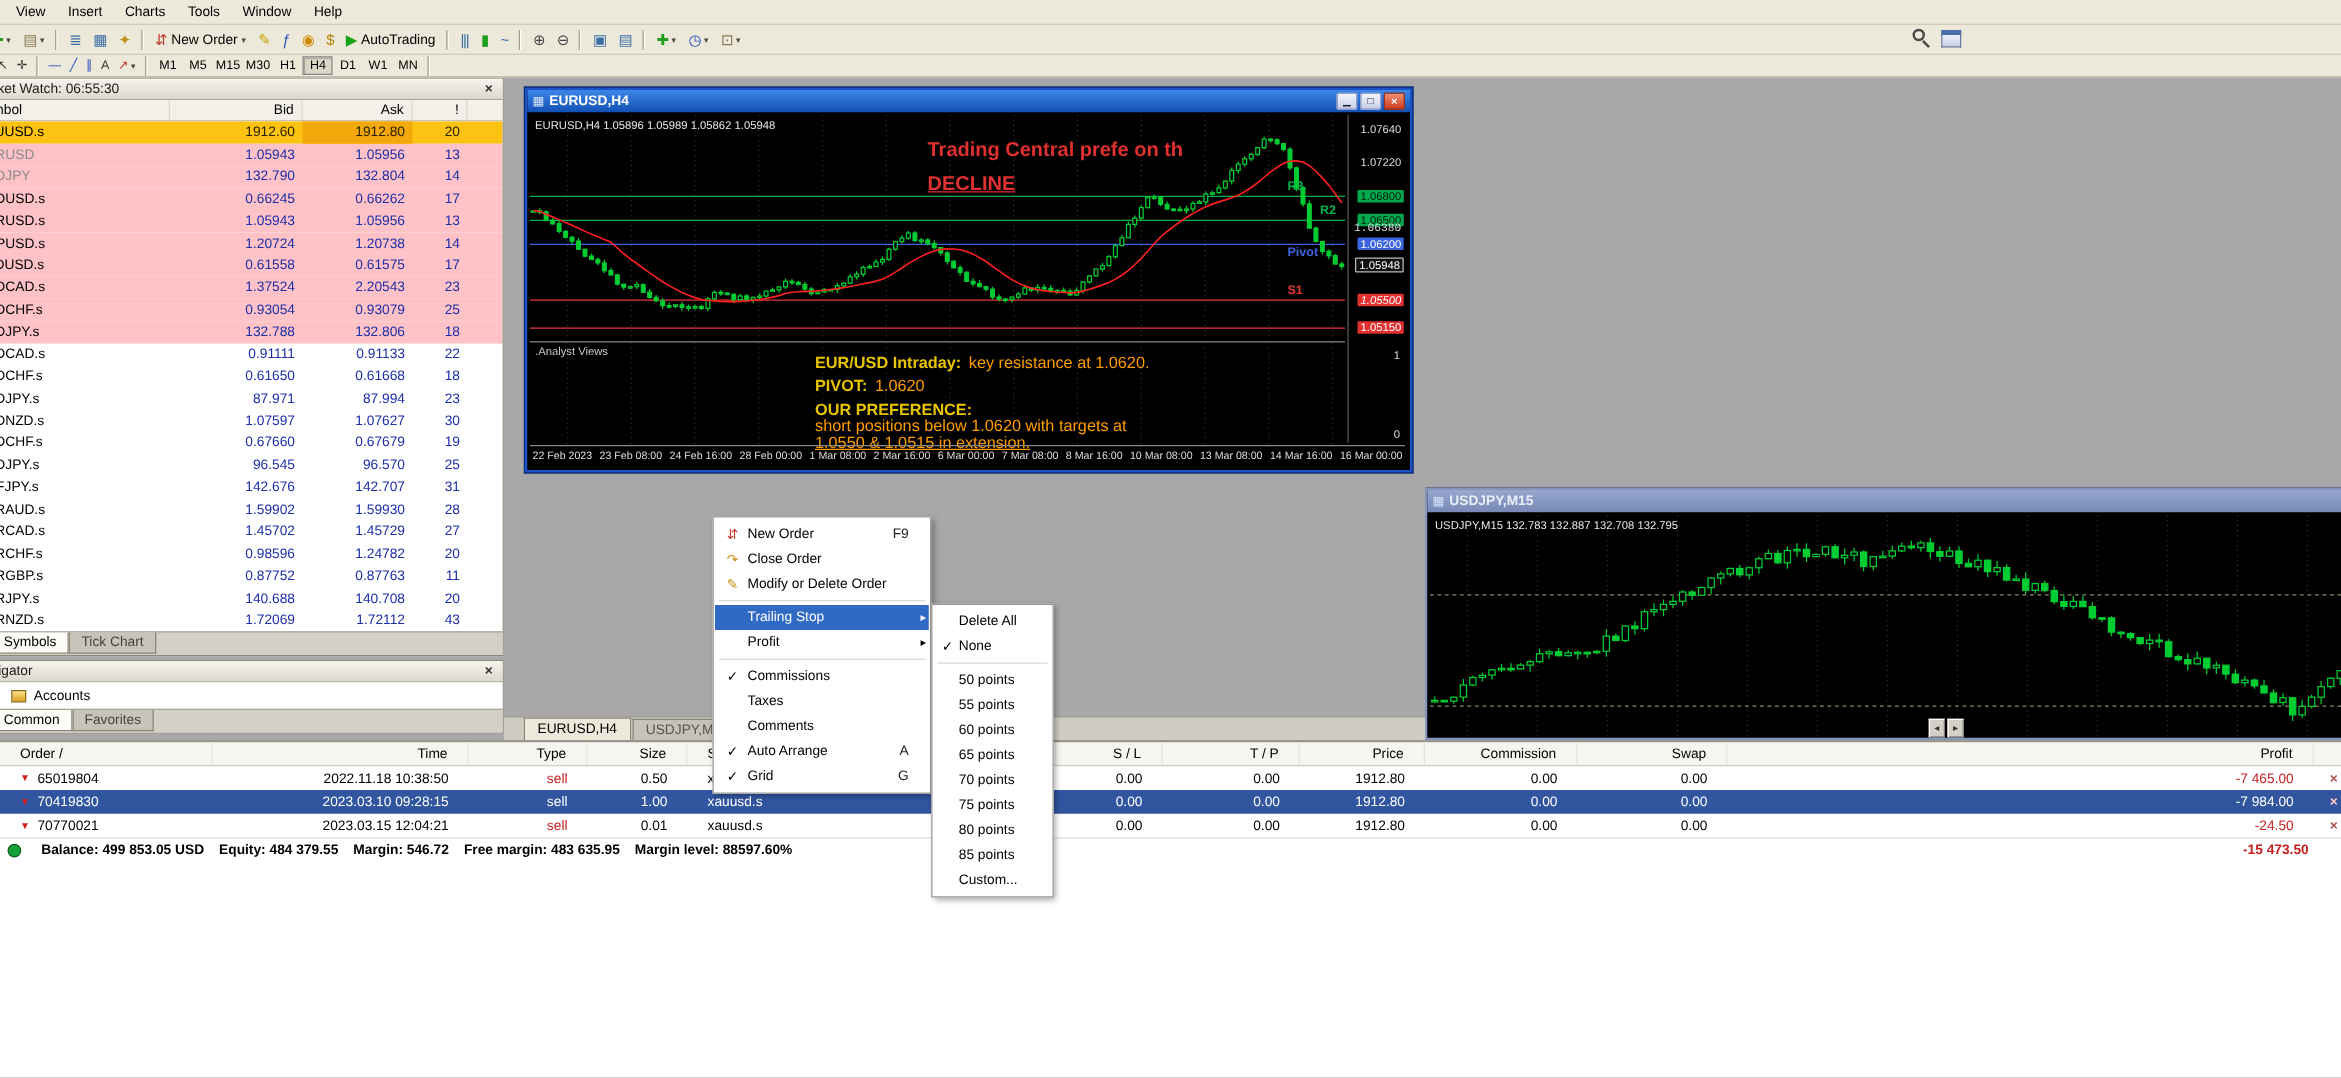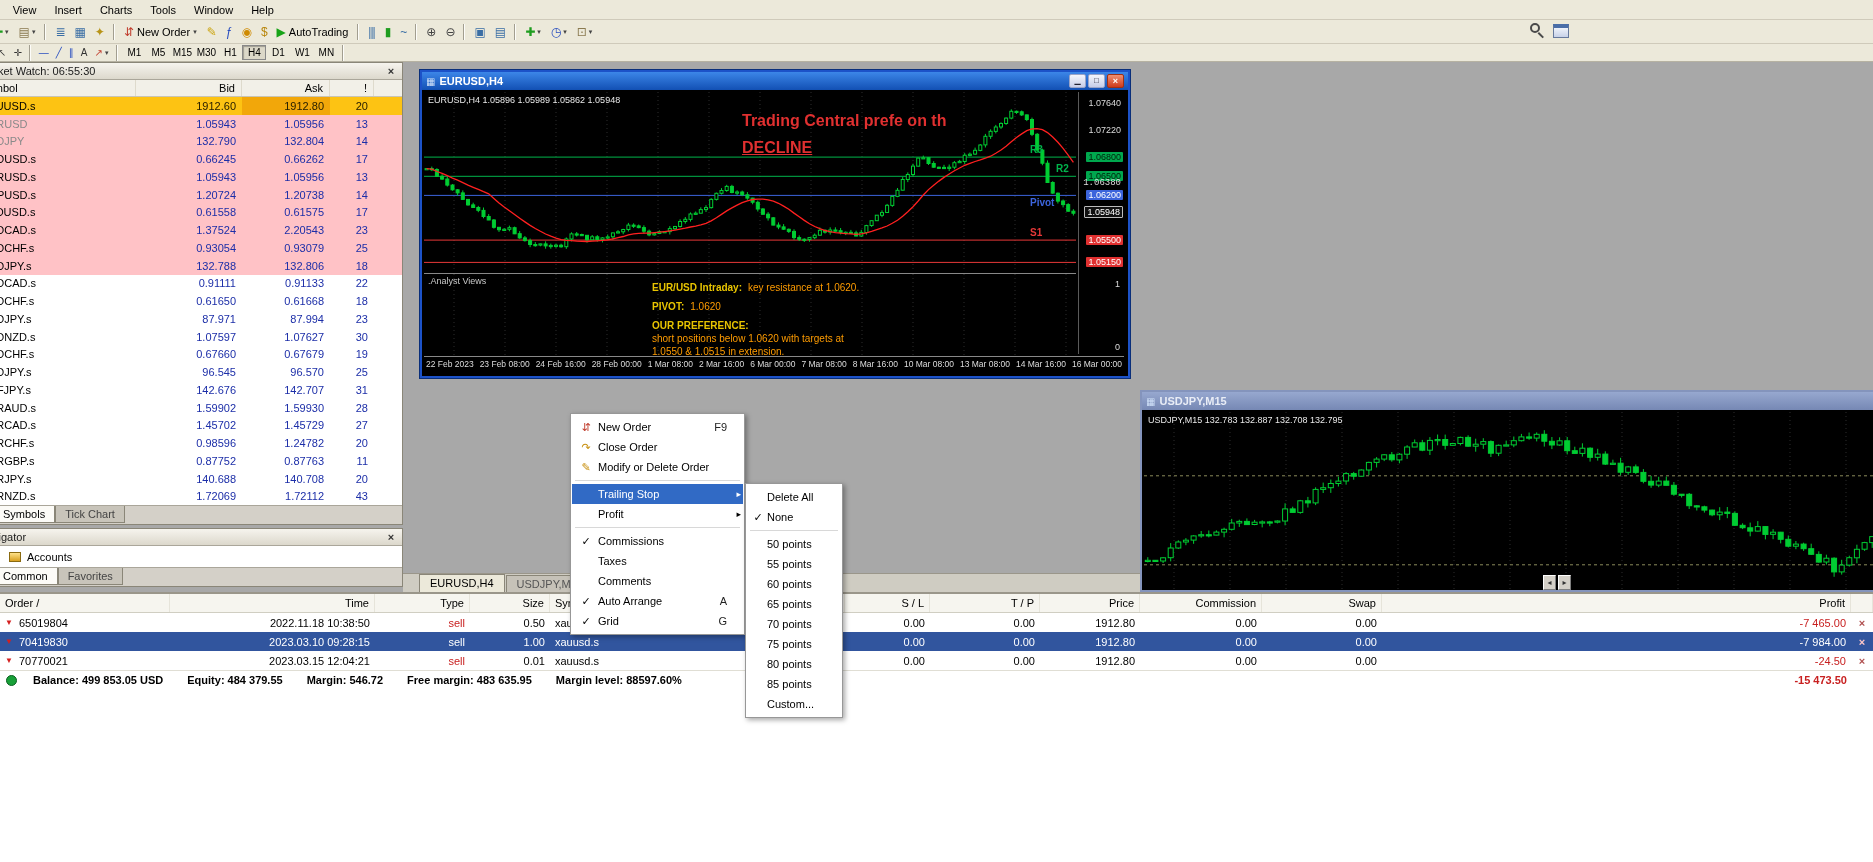--- a/index.html
+++ b/index.html
@@ -71,36 +71,36 @@
   .tc1{position:absolute;left:318px;top:20px;font-size:16px;font-weight:bold;color:#e03030;z-index:3}
   .tc2{top:47px;text-decoration:underline}
   .ax-label{position:absolute;right:1px;font-size:9px;color:#dcdcdc;padding:0 2px;border-radius:1px}
   .ax-label.green{background:#00a84e;color:#00200a}
   .ax-label.blue{background:#3c64dc;color:#fff}
   .ax-label.red{background:#e03030;color:#fff}
   .ax-label.current{background:#101010;color:#fff;border:1px solid #bbb}
   .lvl-label{position:absolute;font-size:10px;font-weight:bold;z-index:3}
   .sub-scale{position:absolute;right:4px;font-size:9px;color:#dcdcdc}
   .an-name{position:absolute;left:4px;top:2px;font-size:9px;color:#c8c8c8}
-  .an-l{position:absolute;left:228px;color:#ff9c00;font-size:10px;white-space:nowrap}
+  .an-l{position:absolute;left:228px;color:#ff9c00;font-size:13px;white-space:nowrap}
   .an-l b{color:#e8c400;margin-right:6px}
   .an-u{text-decoration:underline}
   #plot2{position:absolute;left:2px;top:2px;width:732px;height:178px}
   
   #mdi-strip{position:absolute;left:403px;top:573px;width:737px;height:19px;background:#cfccc2;border-top:1px solid #9a968a;display:flex;align-items:flex-end;padding-left:16px;z-index:4}
   .mdi-tab{height:17px;padding:2px 10px;border:1px solid #8a8678;border-bottom:none;background:#c6c2b8;color:#555;margin-right:1px}
   .mdi-tab.active{background:#ece9da;color:#000;height:18px}
   #tabscroll{position:absolute;left:1543px;top:575px;display:flex;gap:2px;z-index:8}
   .scr{width:13px;height:15px;background:#d4d0c8;border:1px solid #fff;border-right-color:#808080;border-bottom-color:#808080;font-size:8px;display:flex;align-items:center;justify-content:center;color:#333}
   
   #terminal{position:absolute;left:0;top:592px;width:1873px;height:270px;background:#fff;border-top:2px solid #9a968a;z-index:7}
   #t-header,.t-row{display:grid;grid-template-columns:170px 205px 95px 80px 100px 195px 85px 110px 100px 122px 120px 1fr 22px;align-items:center;height:19px}
   #t-header{background:#f6f5ef;border-bottom:1px solid #d0cec2}
   #t-header .tc{border-right:1px solid #e6e4da;height:100%}
-  .tc{padding:0 5px;display:flex;align-items:center;white-space:nowrap;overflow:hidden}
+  .tc{padding:0 16px;display:flex;align-items:center;white-space:nowrap;overflow:hidden}
   .tc.r{justify-content:flex-end}
   .t-row.sel{background:#31559e;color:#fff}
   .type,.profit{color:#c82020}
   .t-row.sel .type,.t-row.sel .profit{color:#fff}
   .sell-ic{color:#d42020;font-size:8px;margin-right:6px}
   .tcol12{color:#b05050;justify-content:center;font-weight:bold}
   .t-row.sel .tcol12{color:#ffc8c8}
   #balance-line{display:flex;align-items:center;height:19px;font-weight:bold;padding-left:6px;gap:16px;border-top:1px solid #e0deD4}
   .bal-ic{width:11px;height:11px;border-radius:50%;background:#18a038;border:1px solid #0a6020;display:inline-block}
   #floating-profit{margin-left:auto;margin-right:26px;color:#c82020}
@@ -725,21 +725,21 @@
     <div id="axis1">
       <div class="sub-scale" style="top:187px">1</div>
       <div class="sub-scale" style="top:250px">0</div>
     <div class="ax-label plain" style="top: 5.98936px;">1.07640</div>
         <div class="ax-label plain" style="top: 32.7979px;">1.07220</div>
         <div class="ax-label green" style="top: 59.6064px;">1.06800</div>
         <div class="ax-label green" style="top: 78.7553px;">1.06500</div>
         <div class="ax-label plain" style="top: 86.4149px; font-family: Liberation Mono, monospace;">1.06380</div>
         <div class="ax-label blue" style="top: 97.9043px;">1.06200</div>
         <div class="ax-label current" style="top: 113.989px;">1.05948</div>
-        <div class="ax-label red" style="top: 142.585px;">1.05500</div>
+        <div class="ax-label red" style="top: 142.585px; font-style: italic;">1.05500</div>
         <div class="ax-label red" style="top: 164.926px;">1.05150</div>
       </div>
     <div id="sub1">
       <svg id="svg1b" width="652" height="82">
           <line x1="30" x2="30" y1="0" y2="82" stroke="#2d2d2d" stroke-dasharray="1,3"></line>
           <line x1="81" x2="81" y1="0" y2="82" stroke="#2d2d2d" stroke-dasharray="1,3"></line>
           <line x1="132" x2="132" y1="0" y2="82" stroke="#2d2d2d" stroke-dasharray="1,3"></line>
           <line x1="183" x2="183" y1="0" y2="82" stroke="#2d2d2d" stroke-dasharray="1,3"></line>
           <line x1="234" x2="234" y1="0" y2="82" stroke="#2d2d2d" stroke-dasharray="1,3"></line>
           <line x1="285" x2="285" y1="0" y2="82" stroke="#2d2d2d" stroke-dasharray="1,3"></line>
@@ -1073,21 +1073,21 @@
         <div class="tc tcol7 r">0.00</div>
         <div class="tc tcol8 r">1912.80</div>
         <div class="tc tcol9 r">0.00</div>
         <div class="tc tcol10 r">0.00</div>
         <div class="tc tcol11 r profit">-24.50</div>
         <div class="tc tcol12">×</div>
       </div>
     </div>
   <div id="balance-line">
     <span class="bal-ic"></span>
-    <span id="bal-segs" style="display:flex;gap:24px">
+    <span id="bal-segs" style="display:flex;gap:12px">
         <span class="b-seg"><span>Balance: </span><span>499 853.05 USD</span></span>
         <span class="b-seg"><span>Equity: </span><span>484 379.55</span></span>
         <span class="b-seg"><span>Margin: </span><span>546.72</span></span>
         <span class="b-seg"><span>Free margin: </span><span>483 635.95</span></span>
         <span class="b-seg"><span>Margin level: </span><span>88597.60%</span></span>
       </span>
     <span id="floating-profit">-15 473.50</span>
   </div>
 </div>
 

